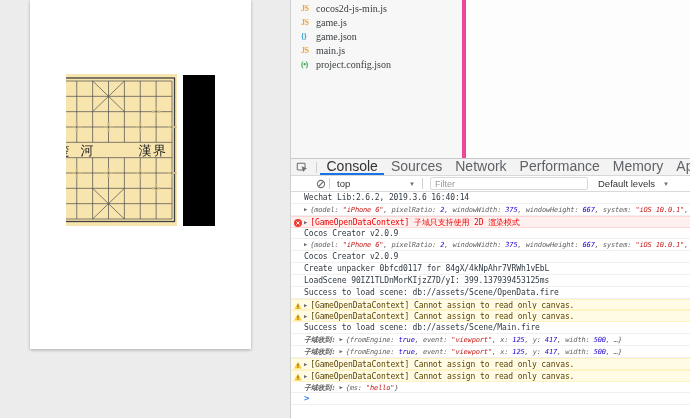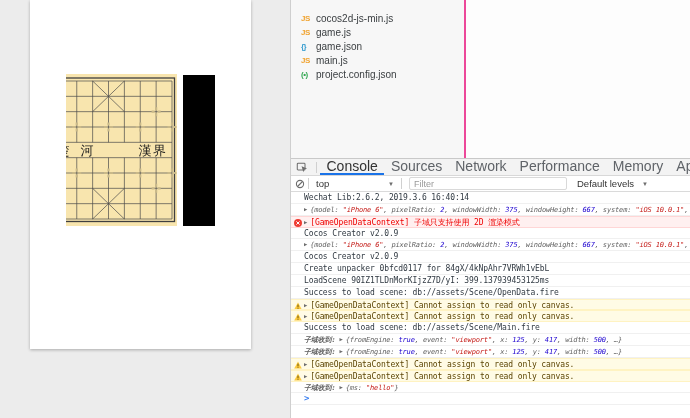--- a/index.html
+++ b/index.html
@@ -11,34 +11,34 @@
   .white-page{position:absolute;left:30px;top:0;width:221px;height:349px;background:#fff;
               box-shadow:0 1px 3px rgba(0,0,0,.28);}
   .board-wrap{position:absolute;left:36px;top:74px;width:111px;height:152px;overflow:hidden;}
   .board-wrap svg{display:block;}
   .black-rect{position:absolute;left:153px;top:75px;width:32px;height:151px;background:#000;}
 
   
   .devtools{position:absolute;left:290px;top:0;width:400px;height:418px;background:#fff;
             border-left:1px solid #cfcfcf;box-sizing:border-box;}
   .sources-section{height:159px;display:flex;border-bottom:1px solid #c9c9c9;box-sizing:border-box;}
-  .navigator{width:175px;background:#f7f7f7;border-right:2px solid #ec4899;box-sizing:border-box;padding-top:12px;}
+  .navigator{width:175px;background:#f7f7f7;border-right:4px solid #ec4899;box-sizing:border-box;padding-top:2px;font-family:Liberation Serif, serif;}
   .editor-pane{flex:1;background:#fdfdfd;}
   .frow{height:13.9px;display:flex;align-items:center;padding-left:10px;font-size:10px;color:#3c4043;white-space:nowrap;}
   .ficon{width:15px;font-weight:bold;font-size:8px;letter-spacing:-0.5px;flex:none;}
 
   .console-section{height:259px;display:flex;flex-direction:column;}
   .tabbar{height:17px;background:#f3f3f3;border-bottom:1px solid #d8d8d8;display:flex;align-items:stretch;box-sizing:border-box;}
   .tabbar .icobtn{display:flex;align-items:center;padding:0 5px;}
   .tab{padding:0 6.5px;display:flex;align-items:center;color:#5f6368;font-size:14px;
        border-bottom:2px solid transparent;box-sizing:border-box;cursor:default;white-space:nowrap;}
   .tab.active{color:#333;border-bottom-color:#1a73e8;}
   .vdiv{width:1px;height:11px;background:#d0d0d0;margin:auto 3px;flex:none;}
 
-  .toolbar{height:16px;border-bottom:1px solid #dadada;display:flex;align-items:center;box-sizing:border-box;background:#fff;padding-left:4px;}
+  .toolbar{height:16px;border-bottom:1px solid #dadada;display:flex;align-items:center;box-sizing:border-box;background:#fff;padding-left:4px;justify-content:center;}
   .ctx{width:78px;display:flex;justify-content:space-between;align-items:center;padding:0 4px;font-size:9.5px;color:#333;}
   .caret{font-size:6px;color:#6e6e6e;}
   .filter-input{width:148px;height:11px;font-size:9px;border:1px solid #d9d9d9;border-radius:2px;
                 margin-left:4px;padding:0 4px;outline:none;color:#333;font-family:"Liberation Sans",sans-serif;}
   .filter-input::placeholder{color:#9a9a9a;}
   .levels{margin-left:10px;display:flex;align-items:center;gap:8px;font-size:9.5px;color:#333;}
 
   .messages{flex:1;overflow:hidden;font-family:"DejaVu Sans Mono",monospace;background:#fff;}
   .crow{position:relative;height:11.85px;line-height:11.6px;border-bottom:1px solid #f0f0f0;
         white-space:nowrap;overflow:hidden;padding-left:13px;box-sizing:border-box;

